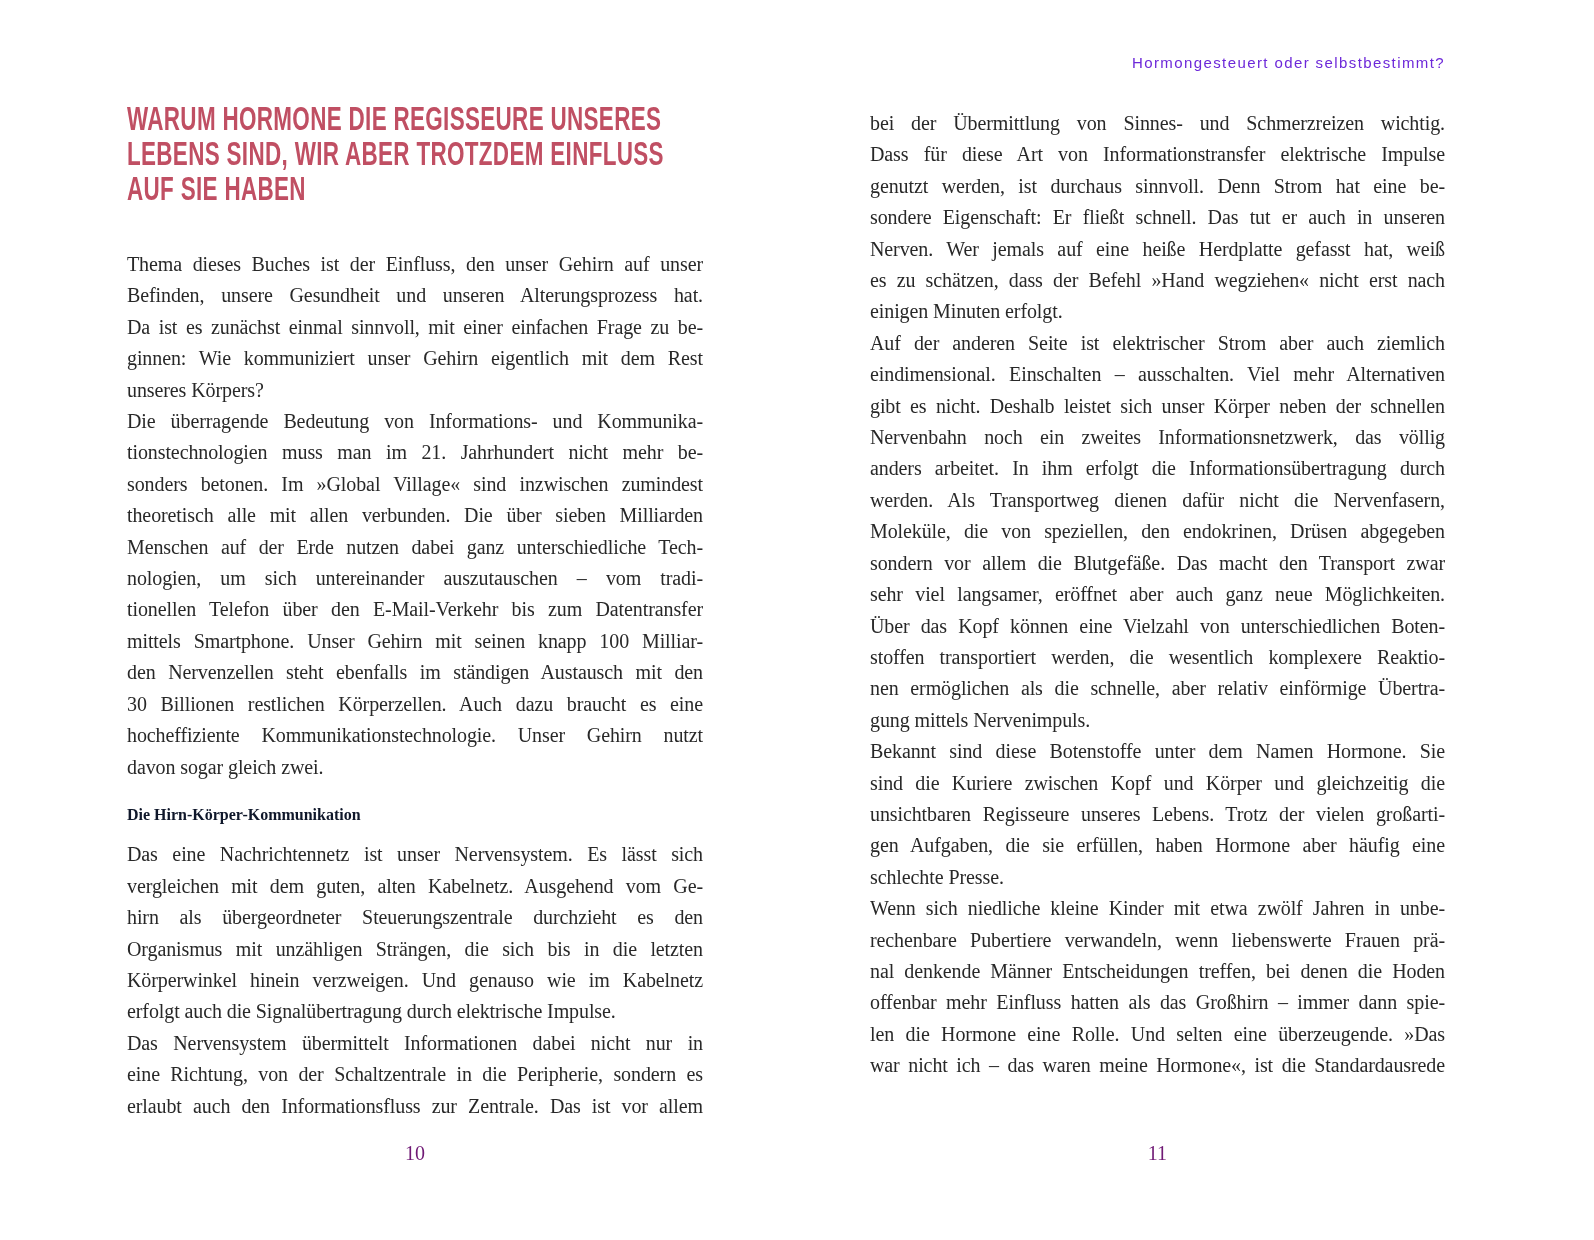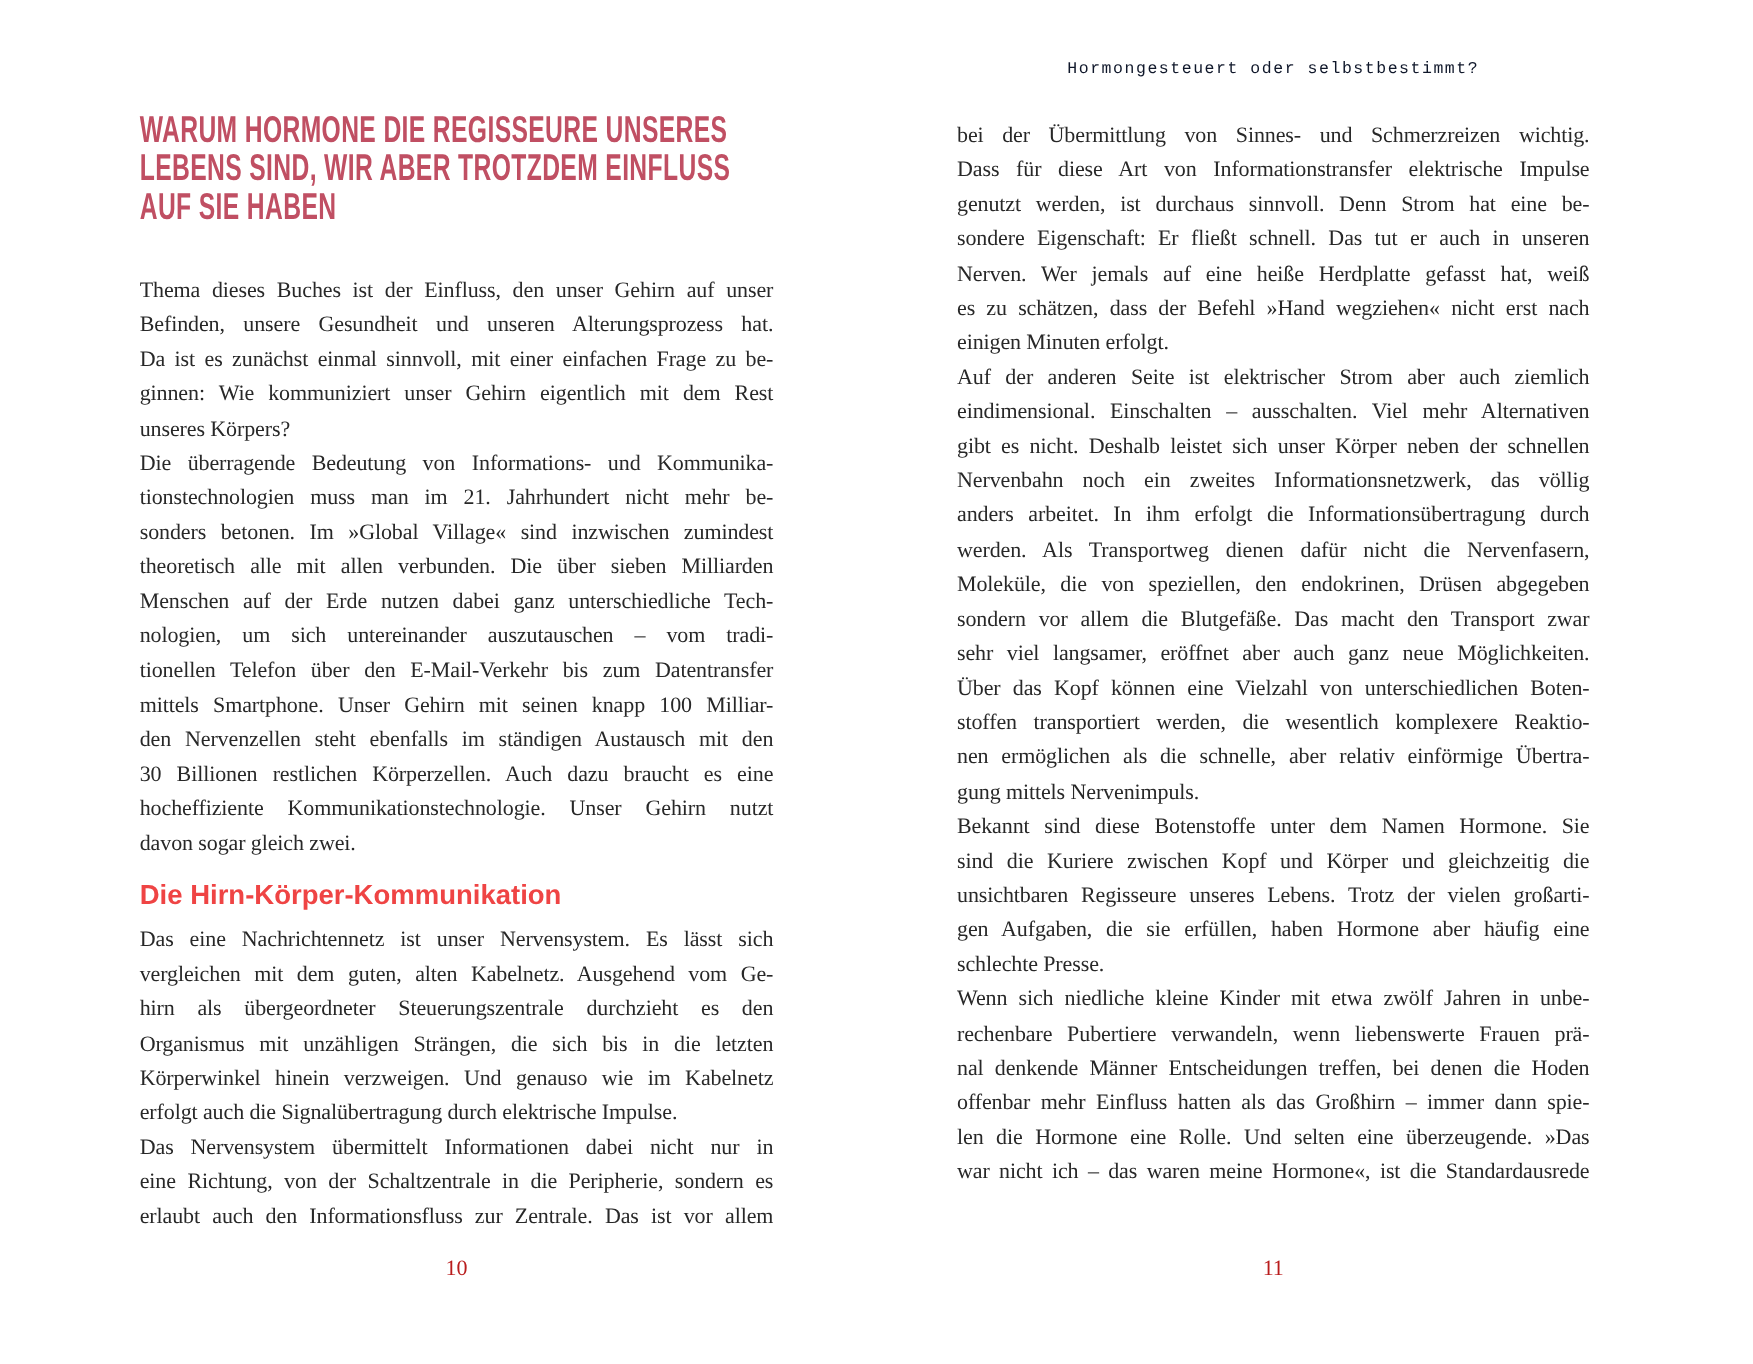--- a/index.html
+++ b/index.html
@@ -7,25 +7,25 @@
     position:relative;
     width:1594px;height:1240px;
     background:#ffffff;
     overflow:hidden;
     font-family:"Liberation Serif", serif;
     color:#282828;
   }
   .running-header{
     position:absolute;
     top:53px;left:870px;width:575px;
-    text-align:center;
-    font-family:Liberation Mono, monospace;
+    text-align:right;
+    font-family:Liberation Sans, sans-serif;
     font-size:15px;line-height:20px;
     letter-spacing:1.4px;
-    color:#0f172a;
+    color:#6d28d9;
   }
   .chapter-title{
     position:absolute;
     left:127px;top:101px;width:600px;
     margin:0;
   }
   .title-line{
     display:block;
     font-family:"Liberation Sans", sans-serif;
     font-weight:700;
@@ -47,36 +47,36 @@
   .body-line{
     text-align:justify;
     text-align-last:justify;
     text-justify:inter-word;
     white-space:normal;
   }
   .body-line.para-end{
     text-align-last:left;
   }
   .subheading{
-    font-family:Liberation Sans, sans-serif;
+    font-family:Liberation Serif, serif;
     font-weight:700;
-    font-size:25px;
+    font-size:16px;
     line-height:31.4px;
     margin-top:16px;
     margin-bottom:9px;
-    color:#ef4444;
+    color:#0f172a;
     letter-spacing:0;
   }
   .page-number{
     position:absolute;
     top:1141px;
     text-align:center;
     font-size:20px;
     line-height:24px;
-    color:#b91c1c;
+    color:#701a75;
   }
   .page-number-left{left:127px;width:576px;}
   .page-number-right{left:870px;width:575px;}
 </style>
 </head>
 <body>
 
 <div class="spread">
 
   <div class="running-header">Hormongesteuert oder selbstbestimmt?</div>

